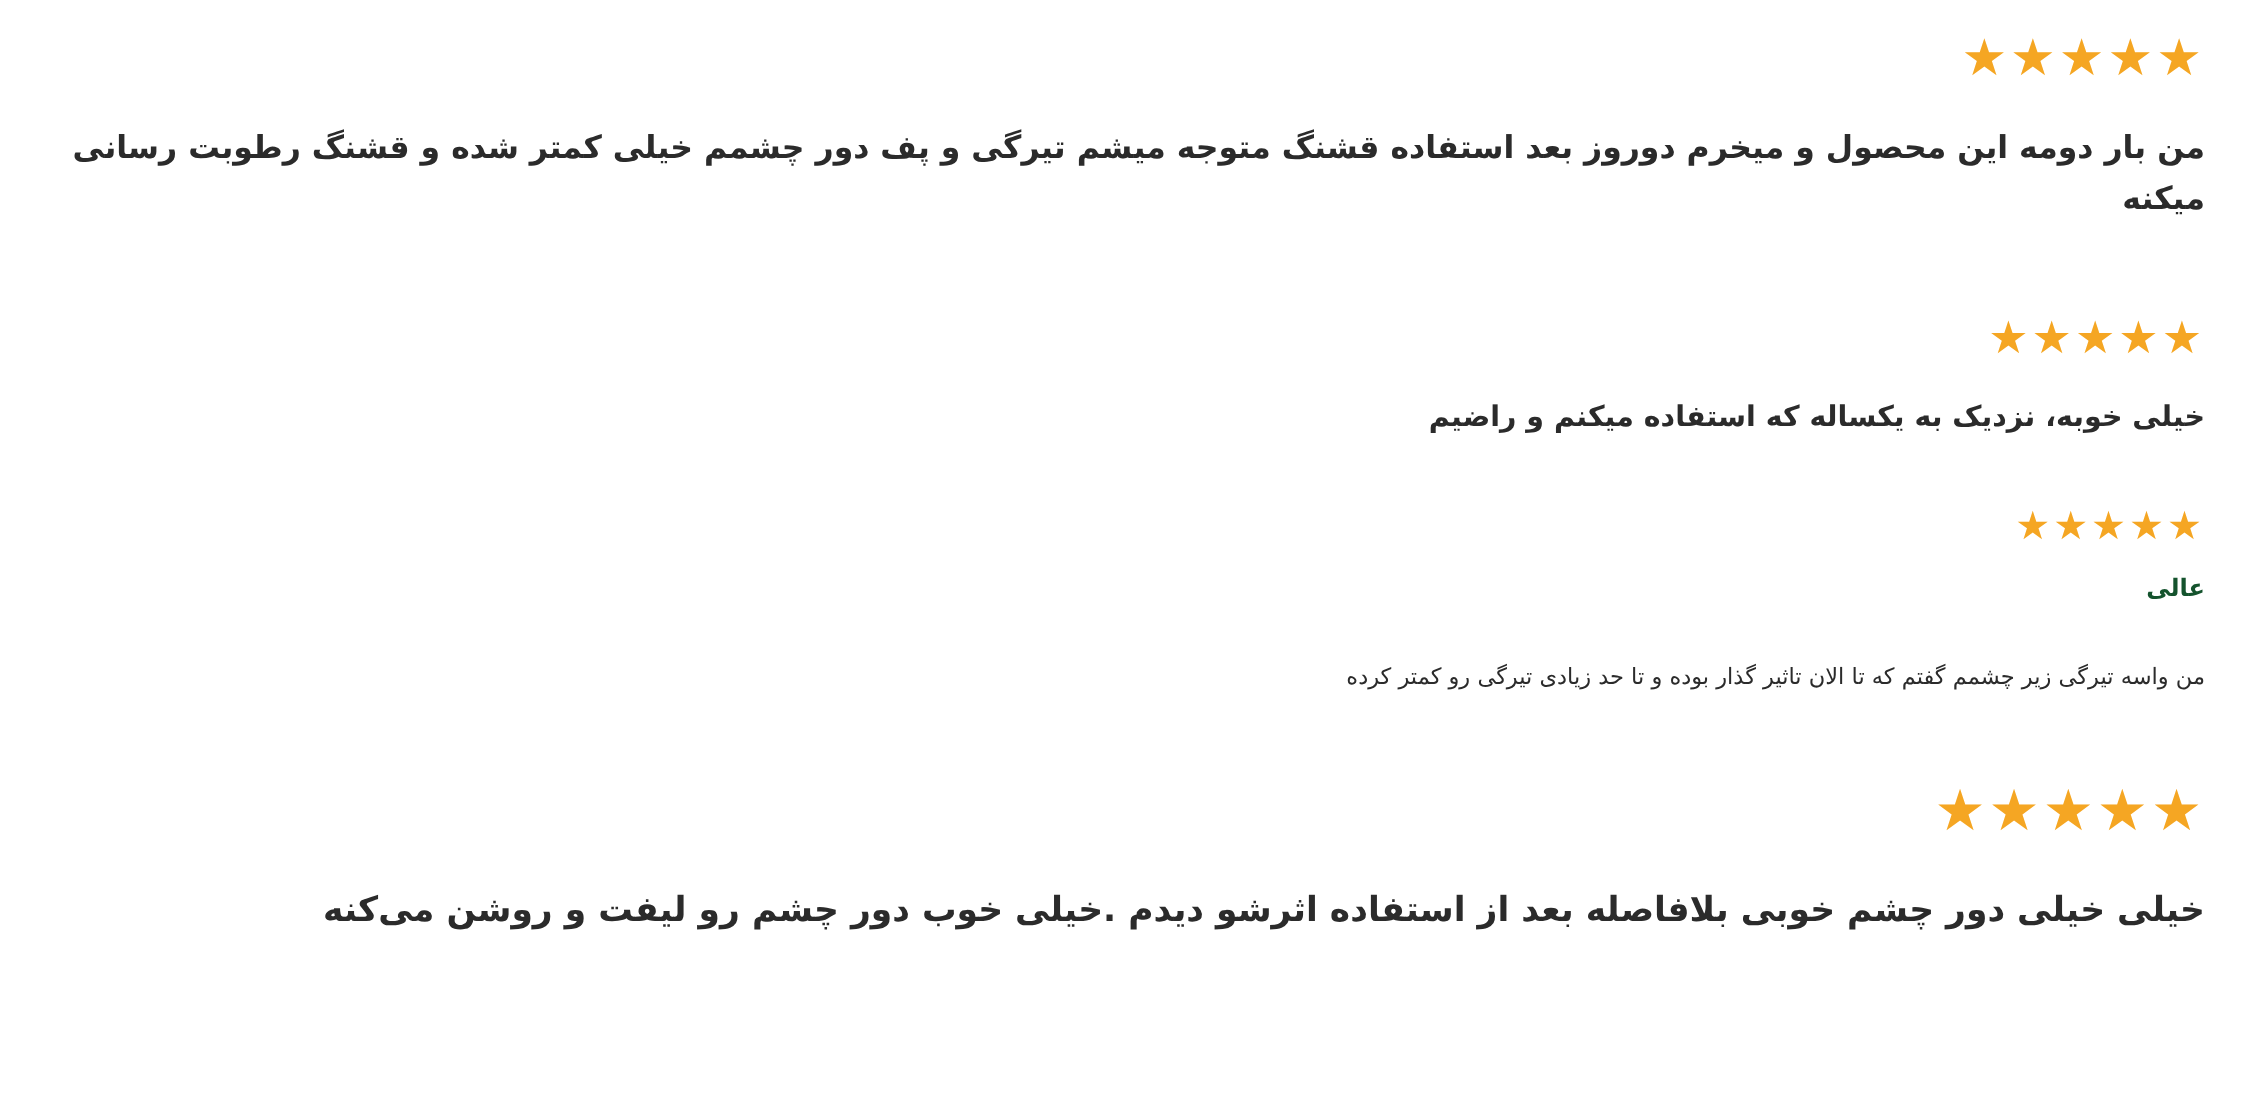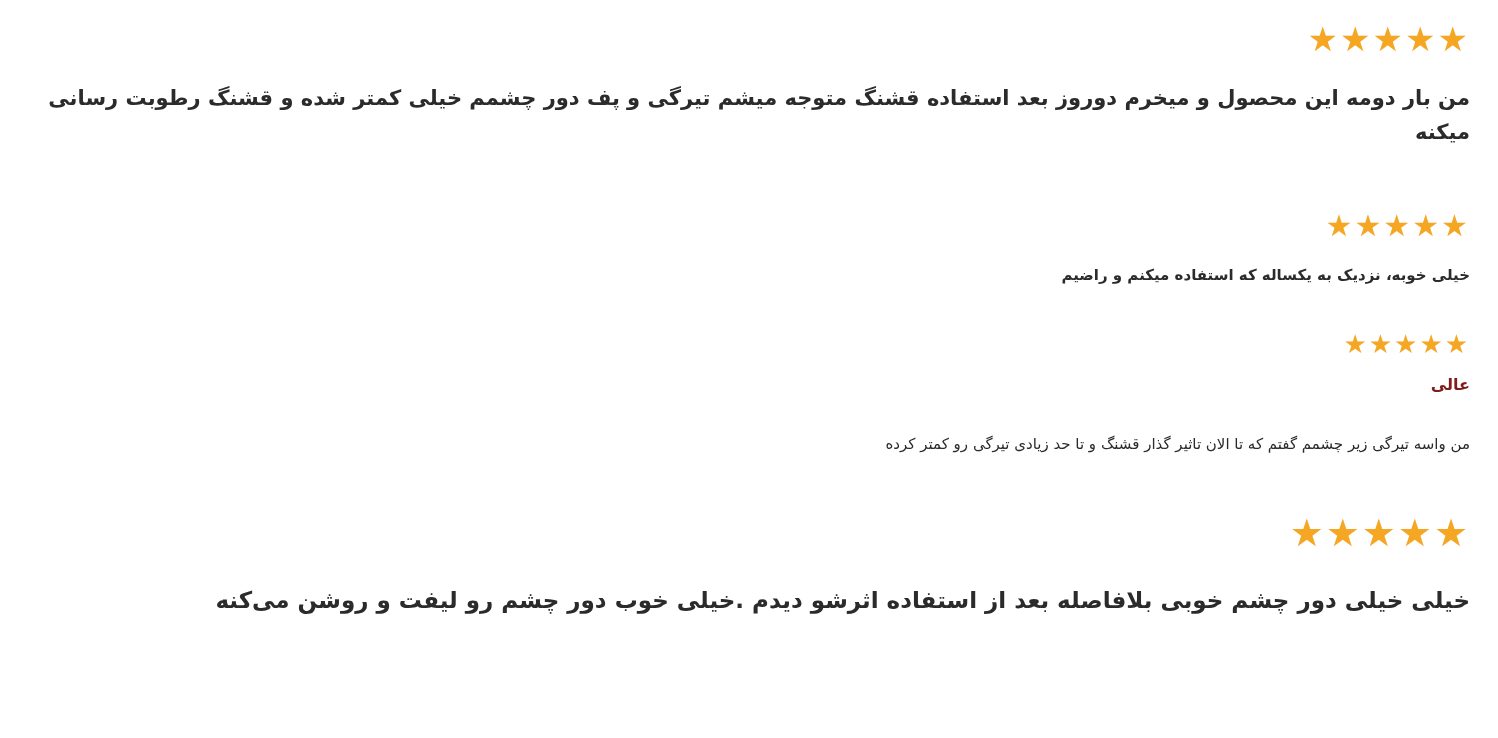--- a/index.html
+++ b/index.html
@@ -31,36 +31,36 @@
     color: #f5a623;
     letter-spacing: 2px;
     line-height: 1;
     display: block;
     direction: ltr;
     text-align: right;
     white-space: nowrap;
   }
   .review-title {
     font-weight: bold;
-    color: #7f1d1d;
+    color: #14532d;
   }
   .review-body {
     color: #2b2b2b;
     line-height: 1.6;
   }
 
   
   #review-1 { padding-top: 22px; }
   #review-1 .stars { font-size: 34px; margin-bottom: 26px; }
   #review-1 .review-body { font-size: 21px; font-weight: bold; margin-top: 16px; }
 
   
   #review-2 { padding-top: 62px; }
   #review-2 .stars { font-size: 30px; margin-bottom: 22px; }
-  #review-2 .review-body { font-size: 15px; font-weight: bold; padding-left: 10px; }
+  #review-2 .review-body { font-size: 19px; font-weight: bold; padding-left: 10px; }
 
   
   #review-3 { padding-top: 44px; }
   #review-3 .stars { font-size: 26px; margin-bottom: 18px; }
   #review-3 .review-title { font-size: 16px; margin-bottom: 38px; padding-left: 28px; }
   #review-3 .review-body { font-size: 15px; font-weight: normal; padding-left: 28px; }
 
   
   #review-4 { padding-top: 58px; }
   #review-4 .stars { font-size: 38px; margin-bottom: 30px; padding-left: 8px; }
@@ -77,21 +77,21 @@
   </div>
 
   <div class="review" id="review-2">
     <span class="stars">★★★★★</span>
     <div class="review-body">خیلی خوبه، نزدیک به یکساله که استفاده میکنم و راضیم</div>
   </div>
 
   <div class="review" id="review-3">
     <span class="stars">★★★★★</span>
     <div class="review-title">عالی</div>
-    <div class="review-body">من واسه تیرگی زیر چشمم گفتم که تا الان تاثیر گذار قشنگ و تا حد زیادی تیرگی رو کمتر کرده</div>
+    <div class="review-body">من واسه تیرگی زیر چشمم گفتم که تا الان تاثیر گذار بوده و تا حد زیادی تیرگی رو کمتر کرده</div>
   </div>
 
   <div class="review" id="review-4">
     <span class="stars">★★★★★</span>
     <div class="review-body">خیلی خیلی دور چشم خوبی بلافاصله بعد از استفاده اثرشو دیدم .خیلی خوب دور چشم رو لیفت و روشن می‌کنه</div>
   </div>
 
 </div>
 
 </body></html>

